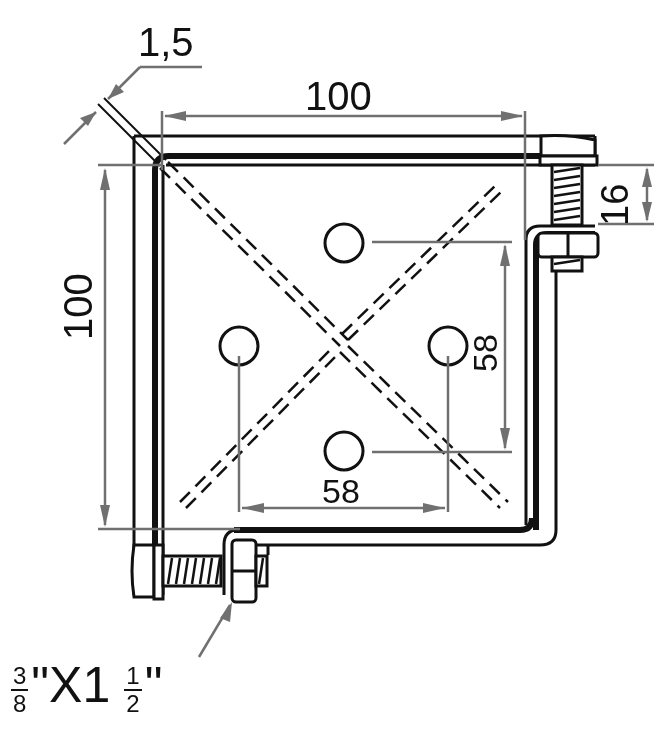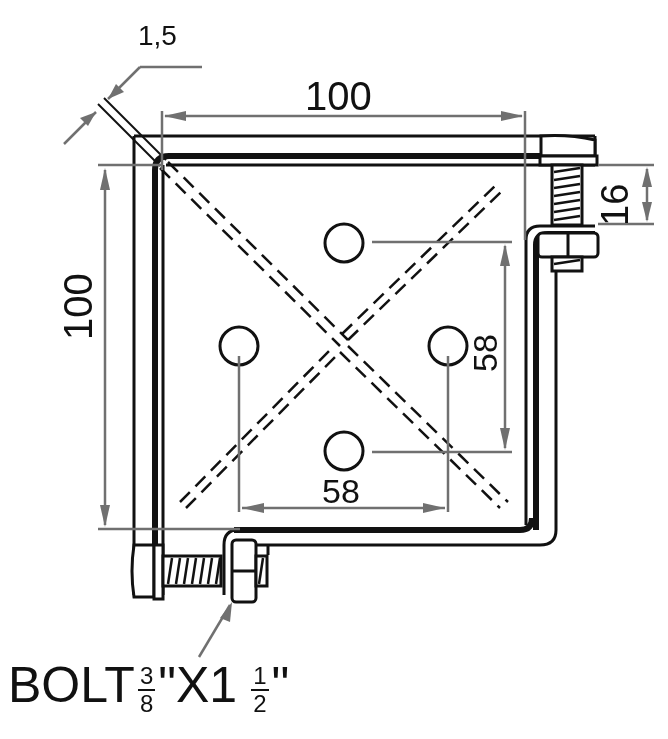--- a/index.html
+++ b/index.html
@@ -1,20 +1,20 @@
 <!DOCTYPE html>
 <html><head>
   <meta charset="utf-8">
   <style>
     html, body { margin: 0; padding: 0; background: #ffffff; }
     body { width: 668px; height: 739px; overflow: hidden; position: relative; font-family: "Liberation Sans", sans-serif; }
     #drawing { position: absolute; left: 0; top: 0; width: 668px; height: 739px; }
     .lbl { position: absolute; color: #111; font-family: "Liberation Sans", sans-serif; line-height: 1; white-space: nowrap; font-weight: 300; }
     .dim-top { left: 305px; top: 76px; font-size: 40px; }
-    .dim-thk { left: 138px; top: 22px; font-size: 28px; }
+    .dim-thk { left: 138px; top: 22px; font-size: 40px; }
     .dim-left { left: 58px; top: 340px; font-size: 40px; transform: rotate(-90deg); transform-origin: left top; }
     .dim-bot { left: 322px; top: 474px; font-size: 34px; }
     .dim-right { left: 468px; top: 372px; font-size: 34px; transform: rotate(-90deg); transform-origin: left top; }
     .dim-bolt { left: 596px; top: 226px; font-size: 38px; transform: rotate(-90deg); transform-origin: left top; }
     .bolt-callout { left: 8px; top: 660px; font-size: 50px; display: flex; align-items: flex-start; }
     .frac { display: inline-flex; flex-direction: column; align-items: center; font-size: 24px; margin: 4px 3px 0 3px; }
     .frac .num { border-bottom: 2px solid #111; padding: 0 2px 1px 2px; }
     .frac .den { padding-top: 1px; }
   </style>
 </head>
@@ -149,21 +149,20 @@
 </svg>
 
 <div class="lbl dim-thk">1,5</div>
 <div class="lbl dim-top">100</div>
 <div class="lbl dim-left">100</div>
 <div class="lbl dim-bot">58</div>
 <div class="lbl dim-right">58</div>
 <div class="lbl dim-bolt">16</div>
 
 <div class="lbl bolt-callout">
-  <span>BOLT</span>
   <span class="frac">
     <span class="num">3</span>
     <span class="den">8</span>
   </span>
   <span>"X1</span>
   <span class="frac" style="margin-left:14px;">
     <span class="num">1</span>
     <span class="den">2</span>
   </span>
   <span>"</span>

